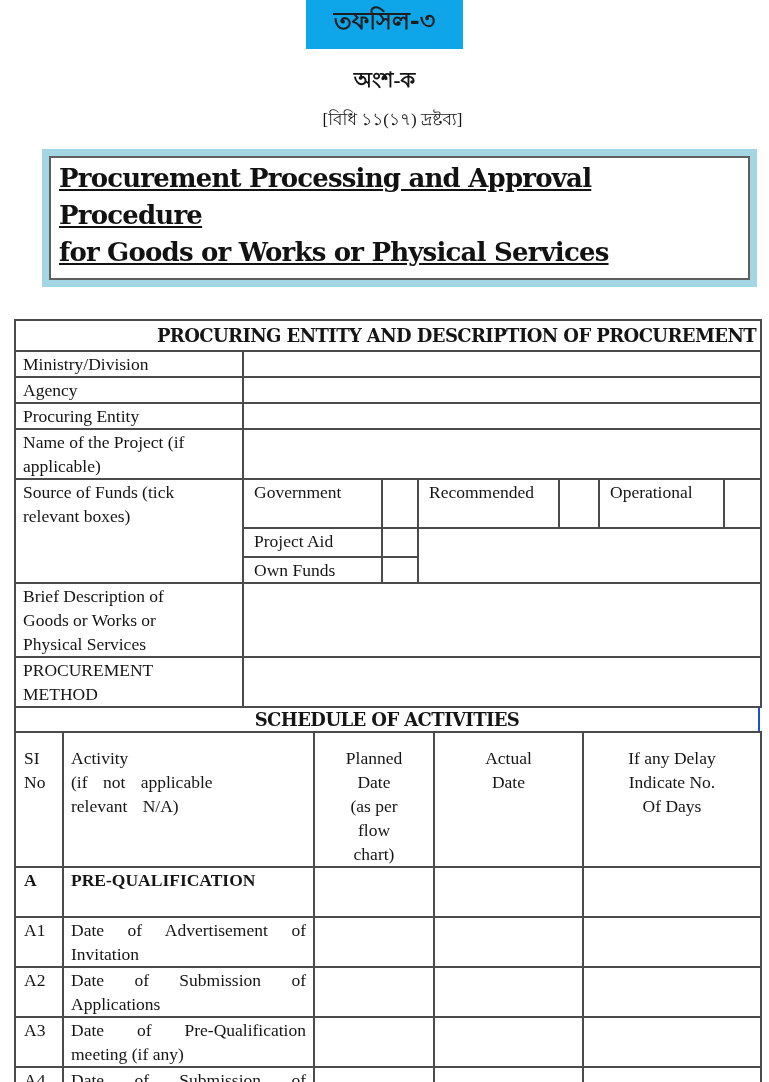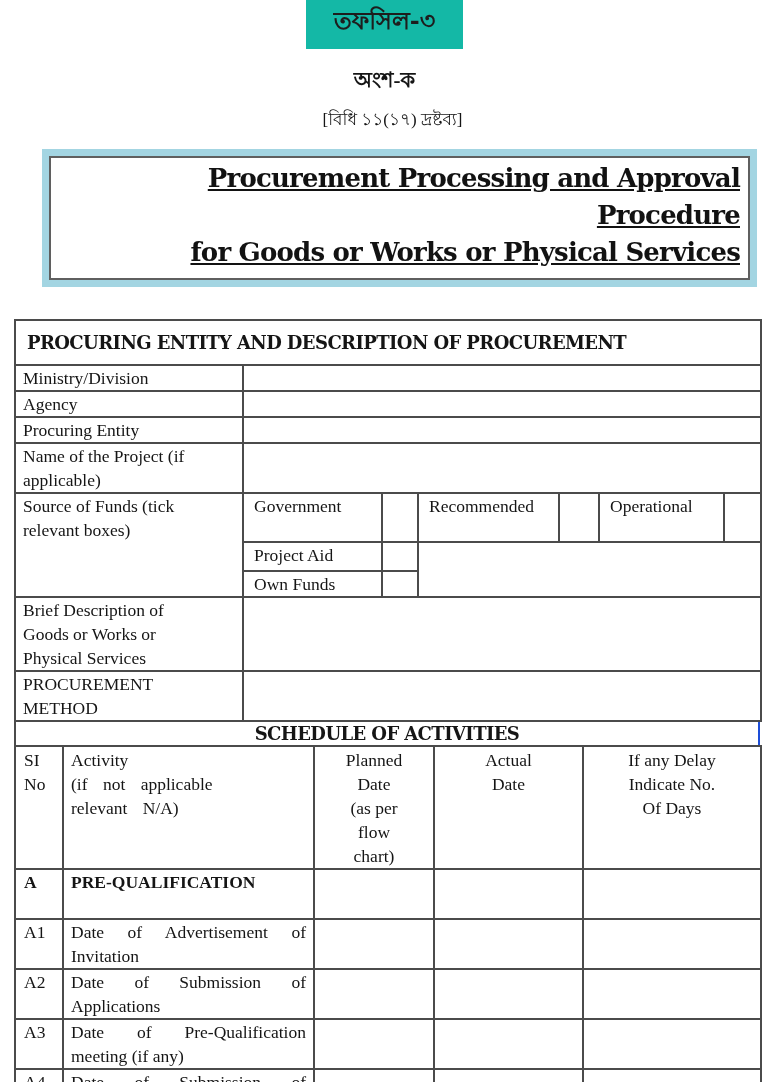--- a/index.html
+++ b/index.html
@@ -3,57 +3,57 @@
 <meta charset="utf-8">
 <style>
   html,body{margin:0;padding:0;}
   body{
     width:769px;height:1082px;overflow:hidden;background:#ffffff;
     font-family:"Liberation Serif","DejaVu Serif",serif;
     color:#151515;position:relative;
   }
   
   .badge{
-    display:table;margin:0 auto;background:#14b8a6;
+    display:table;margin:0 auto;background:#0ea5e9;
     padding:2px 28px 7px 28px;font-size:24px;font-weight:bold;color:#1d1d1d;
     font-family:"DejaVu Serif",serif;
   }
   .part{ text-align:center;font-size:21px;font-weight:bold;margin-top:15px; }
   .ruleref{ text-align:center;font-size:17px;margin-top:7px;margin-left:16px; }
   .title-box{
     margin:15px 12px 0 42px;border:7px solid #a3d5e2;background:#ffffff;
   }
   .title-inner{ border:2px solid #5f5f5f;padding:2px 8px 7px 8px; }
   .title-text{
-    white-space:pre-line;text-align:right;font-weight:bold;
+    white-space:pre-line;text-align:left;font-weight:bold;
     font-size:26px;line-height:37px;text-decoration:underline;
     font-family:"DejaVu Serif",serif;letter-spacing:-0.8px;color:#121212;
   }
   
   table{ border-collapse:collapse;table-layout:fixed;margin-left:14px;width:746px; }
   td{
     border:2px solid #4b4b4b;vertical-align:top;
     padding:0 7px;font-size:17.5px;line-height:24px;color:#151515;
     overflow:hidden;
   }
   .t1{ margin-top:32px; }
   .thead{
-    text-align:left;font-weight:bold;font-size:18px;line-height:21px;
-    font-family:"DejaVu Serif",serif;letter-spacing:-0.6px;padding:11px;
+    text-align:right;font-weight:bold;font-size:18px;line-height:21px;
+    font-family:"DejaVu Serif",serif;letter-spacing:-0.6px;padding:4px;
   }
   .lab{ white-space:pre-line; }
   .tickcell{ padding:0; }
   .fundtxt{ padding-left:10px; }
   .divider{
     box-sizing:border-box;margin-left:14px;width:746px;
     border-left:2px solid #4b4b4b;border-right:2px solid #1d4ed8;
     text-align:center;font-weight:bold;font-size:18px;line-height:23px;height:23px;
     font-family:"DejaVu Serif",serif;letter-spacing:-0.6px;
   }
-  .ch{ white-space:pre-line;text-align:center;padding-top:1px; }
+  .ch{ white-space:pre-line;text-align:center;padding-top:13px; }
   .ch-left{ text-align:left; }
   .act-head{ word-spacing:11px; }
   .just{ text-align:justify; }
   .b{ font-weight:bold; }
   .slcell{ padding-left:8px; }
 </style>
 </head>
 <body>
 
 <div class="badge">তফসিল-৩</div>

